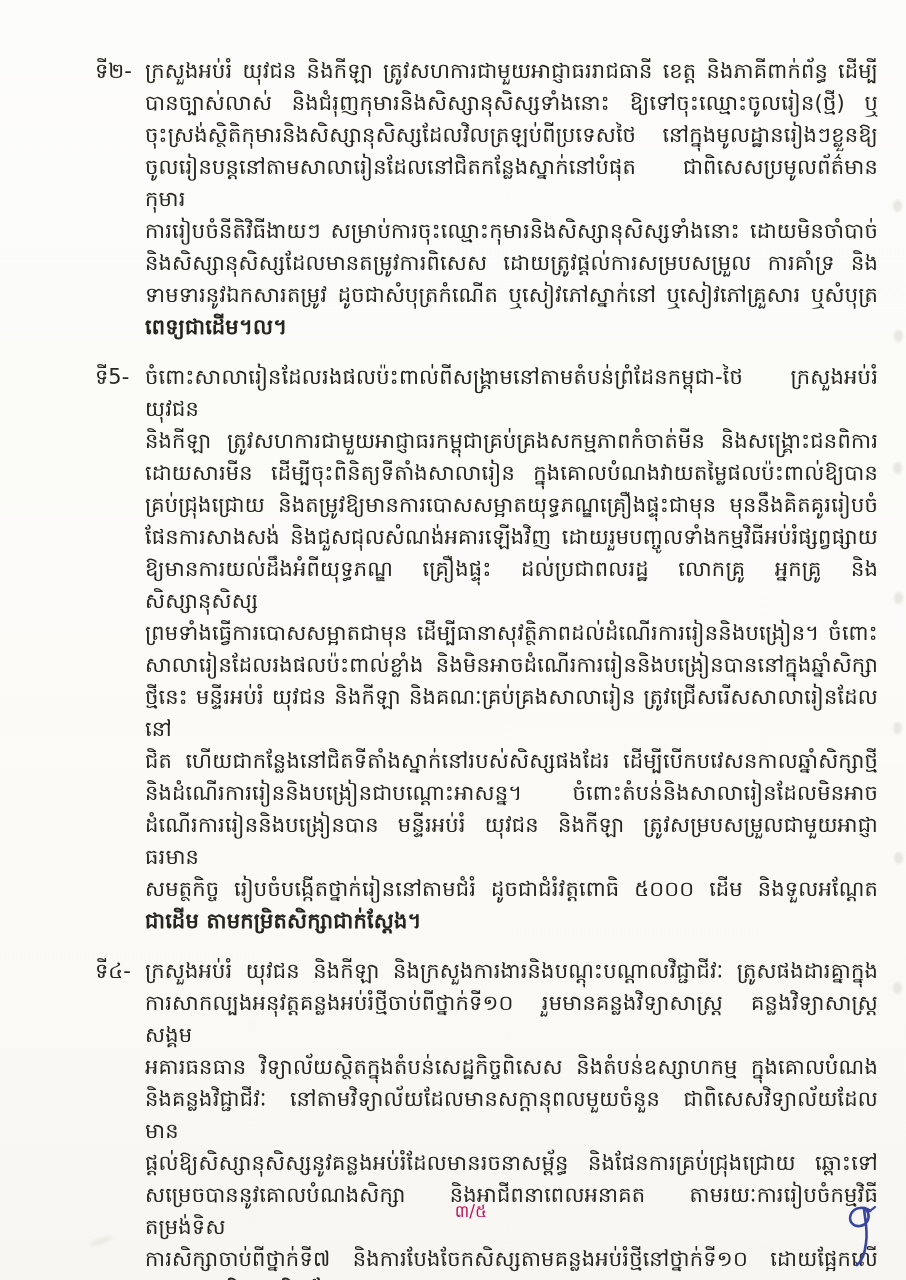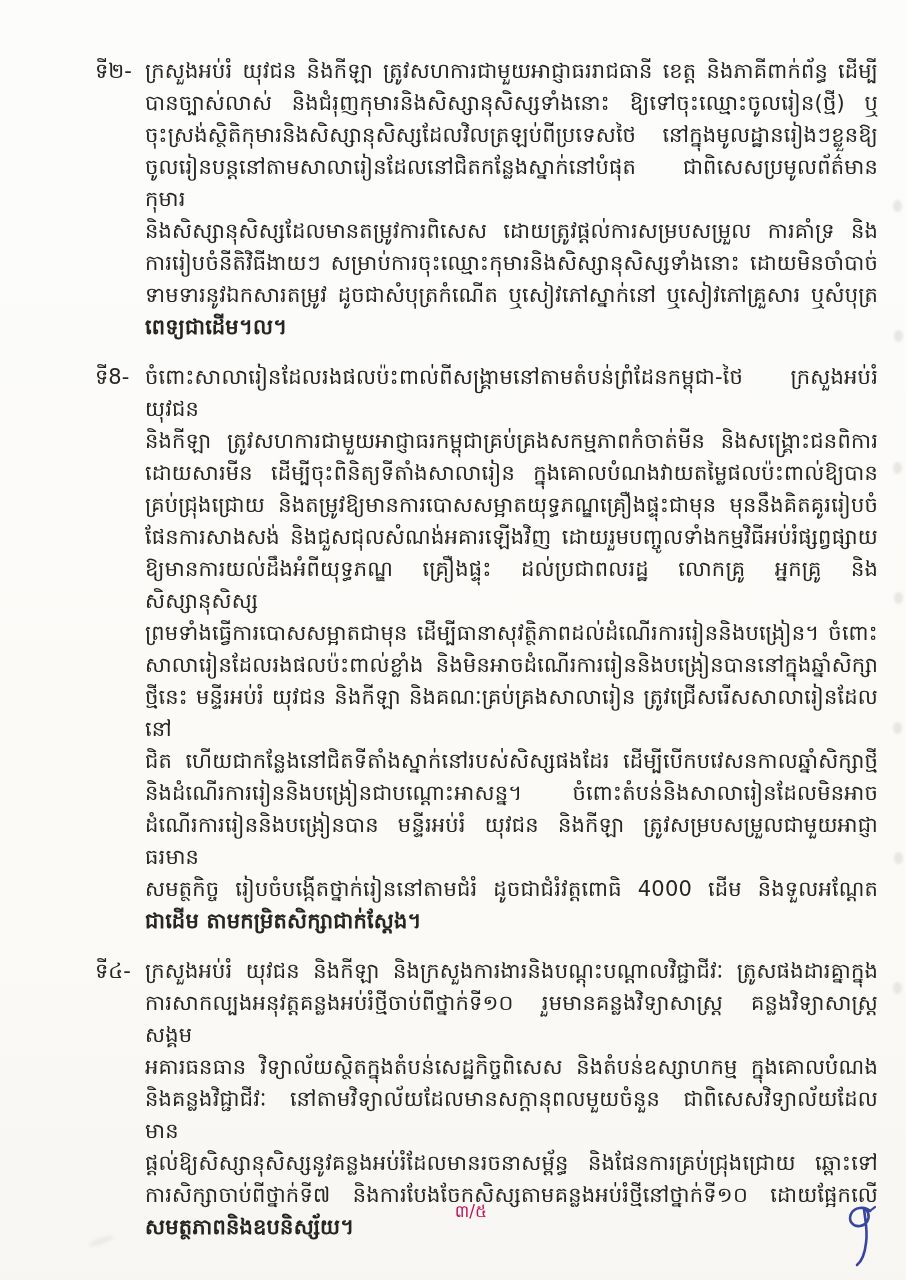--- a/index.html
+++ b/index.html
@@ -67,49 +67,50 @@
 
 <div class="page">
 
   <div class="content" id="doc-content">
       <div class="para">
         <span class="para-num">ទី២-</span>
         <div class="line">ក្រសួងអប់រំ យុវជន និងកីឡា ត្រូវសហការជាមួយអាជ្ញាធររាជធានី ខេត្ត និងភាគីពាក់ព័ន្ធ ដើម្បី</div>
         <div class="line">បានច្បាស់លាស់ និងជំរុញកុមារនិងសិស្សានុសិស្សទាំងនោះ ឱ្យទៅចុះឈ្មោះចូលរៀន(ថ្មី) ឬ</div>
         <div class="line">ចុះស្រង់ស្ថិតិកុមារនិងសិស្សានុសិស្សដែលវិលត្រឡប់ពីប្រទេសថៃ នៅក្នុងមូលដ្ឋានរៀងៗខ្លួនឱ្យ</div>
         <div class="line">ចូលរៀនបន្តនៅតាមសាលារៀនដែលនៅជិតកន្លែងស្នាក់នៅបំផុត ជាពិសេសប្រមូលព័ត៌មានកុមារ</div>
+        <div class="line">ការរៀបចំនីតិវិធីងាយៗ សម្រាប់ការចុះឈ្មោះកុមារនិងសិស្សានុសិស្សទាំងនោះ ដោយមិនចាំបាច់</div>
         <div class="line">និងសិស្សានុសិស្សដែលមានតម្រូវការពិសេស ដោយត្រូវផ្តល់ការសម្របសម្រួល ការគាំទ្រ និង</div>
-        <div class="line">ការរៀបចំនីតិវិធីងាយៗ សម្រាប់ការចុះឈ្មោះកុមារនិងសិស្សានុសិស្សទាំងនោះ ដោយមិនចាំបាច់</div>
         <div class="line">ទាមទារនូវឯកសារតម្រូវ ដូចជាសំបុត្រកំណើត ឬសៀវភៅស្នាក់នៅ ឬសៀវភៅគ្រួសារ ឬសំបុត្រ</div>
         <div class="line last">ពេទ្យជាដើម។ល។</div>
       </div>
       <div class="para">
-        <span class="para-num">ទី8-</span>
+        <span class="para-num">ទី5-</span>
         <div class="line">ចំពោះសាលារៀនដែលរងផលប៉ះពាល់ពីសង្គ្រាមនៅតាមតំបន់ព្រំដែនកម្ពុជា-ថៃ ក្រសួងអប់រំ យុវជន</div>
         <div class="line">និងកីឡា ត្រូវសហការជាមួយអាជ្ញាធរកម្ពុជាគ្រប់គ្រងសកម្មភាពកំចាត់មីន និងសង្គ្រោះជនពិការ</div>
         <div class="line">ដោយសារមីន ដើម្បីចុះពិនិត្យទីតាំងសាលារៀន ក្នុងគោលបំណងវាយតម្លៃផលប៉ះពាល់ឱ្យបាន</div>
         <div class="line">គ្រប់ជ្រុងជ្រោយ និងតម្រូវឱ្យមានការបោសសម្អាតយុទ្ធភណ្ឌគ្រឿងផ្ទុះជាមុន មុននឹងគិតគូររៀបចំ</div>
         <div class="line">ផែនការសាងសង់ និងជួសជុលសំណង់អគារឡើងវិញ ដោយរួមបញ្ចូលទាំងកម្មវិធីអប់រំផ្សព្វផ្សាយ</div>
         <div class="line">ឱ្យមានការយល់ដឹងអំពីយុទ្ធភណ្ឌ គ្រឿងផ្ទុះ ដល់ប្រជាពលរដ្ឋ លោកគ្រូ អ្នកគ្រូ និងសិស្សានុសិស្ស</div>
         <div class="line">ព្រមទាំងធ្វើការបោសសម្អាតជាមុន ដើម្បីធានាសុវត្ថិភាពដល់ដំណើរការរៀននិងបង្រៀន។ ចំពោះ</div>
         <div class="line">សាលារៀនដែលរងផលប៉ះពាល់ខ្លាំង និងមិនអាចដំណើរការរៀននិងបង្រៀនបាននៅក្នុងឆ្នាំសិក្សា</div>
         <div class="line">ថ្មីនេះ មន្ទីរអប់រំ យុវជន និងកីឡា និងគណៈគ្រប់គ្រងសាលារៀន ត្រូវជ្រើសរើសសាលារៀនដែលនៅ</div>
         <div class="line">ជិត ហើយជាកន្លែងនៅជិតទីតាំងស្នាក់នៅរបស់សិស្សផងដែរ ដើម្បីបើកបវេសនកាលឆ្នាំសិក្សាថ្មី</div>
         <div class="line">និងដំណើរការរៀននិងបង្រៀនជាបណ្ដោះអាសន្ន។ ចំពោះតំបន់និងសាលារៀនដែលមិនអាច</div>
         <div class="line">ដំណើរការរៀននិងបង្រៀនបាន មន្ទីរអប់រំ យុវជន និងកីឡា ត្រូវសម្របសម្រួលជាមួយអាជ្ញាធរមាន</div>
-        <div class="line">សមត្ថកិច្ច រៀបចំបង្កើតថ្នាក់រៀននៅតាមជំរំ ដូចជាជំរំវត្តពោធិ 4000 ដើម និងទួលអណ្ដែត</div>
+        <div class="line">សមត្ថកិច្ច រៀបចំបង្កើតថ្នាក់រៀននៅតាមជំរំ ដូចជាជំរំវត្តពោធិ ៥០០០ ដើម និងទួលអណ្ដែត</div>
         <div class="line last">ជាដើម តាមកម្រិតសិក្សាជាក់ស្ដែង។</div>
       </div>
       <div class="para">
         <span class="para-num">ទី៤-</span>
         <div class="line">ក្រសួងអប់រំ យុវជន និងកីឡា និងក្រសួងការងារនិងបណ្ដុះបណ្ដាលវិជ្ជាជីវៈ ត្រូសផងដារគ្នាក្នុង</div>
         <div class="line">ការសាកល្បងអនុវត្តគន្លងអប់រំថ្មីចាប់ពីថ្នាក់ទី១០ រួមមានគន្លងវិទ្យាសាស្ត្រ គន្លងវិទ្យាសាស្ត្រសង្គម</div>
         <div class="line">អគារធនធាន វិទ្យាល័យស្ថិតក្នុងតំបន់សេដ្ឋកិច្ចពិសេស និងតំបន់ឧស្សាហកម្ម ក្នុងគោលបំណង</div>
         <div class="line">និងគន្លងវិជ្ជាជីវៈ នៅតាមវិទ្យាល័យដែលមានសក្ដានុពលមួយចំនួន ជាពិសេសវិទ្យាល័យដែលមាន</div>
         <div class="line">ផ្ដល់ឱ្យសិស្សានុសិស្សនូវគន្លងអប់រំដែលមានរចនាសម្ព័ន្ធ និងផែនការគ្រប់ជ្រុងជ្រោយ ឆ្ពោះទៅ</div>
+        <div class="line">សម្រេចបាននូវគោលបំណងសិក្សា និងអាជីពនាពេលអនាគត តាមរយៈការរៀបចំកម្មវិធីតម្រង់ទិស</div>
         <div class="line">ការសិក្សាចាប់ពីថ្នាក់ទី៧ និងការបែងចែកសិស្សតាមគន្លងអប់រំថ្មីនៅថ្នាក់ទី១០ ដោយផ្អែកលើ</div>
         <div class="line last">សមត្ថភាពនិងឧបនិស្ស័យ។</div>
       </div>
     </div>
 
   <div class="footer">
     <span class="pagenum">៣/៥</span>
   </div>
 
   <svg class="handwriting" viewBox="0 0 44 66">

